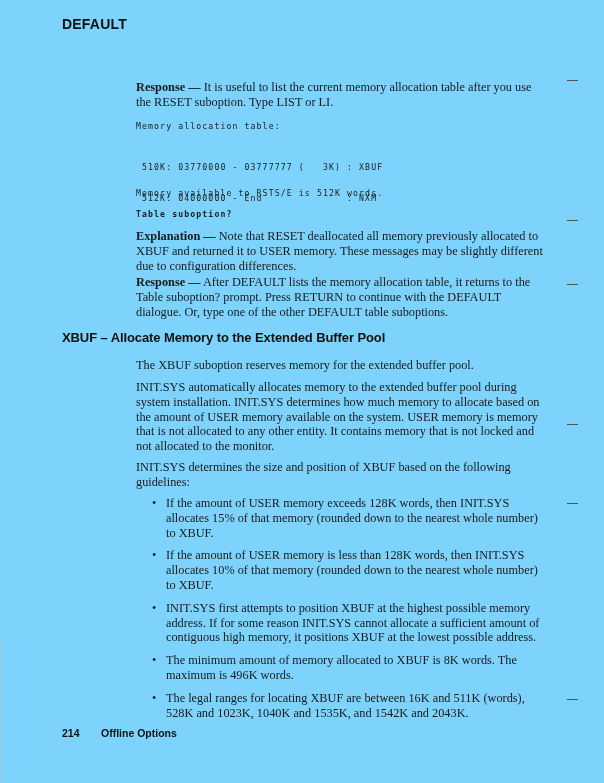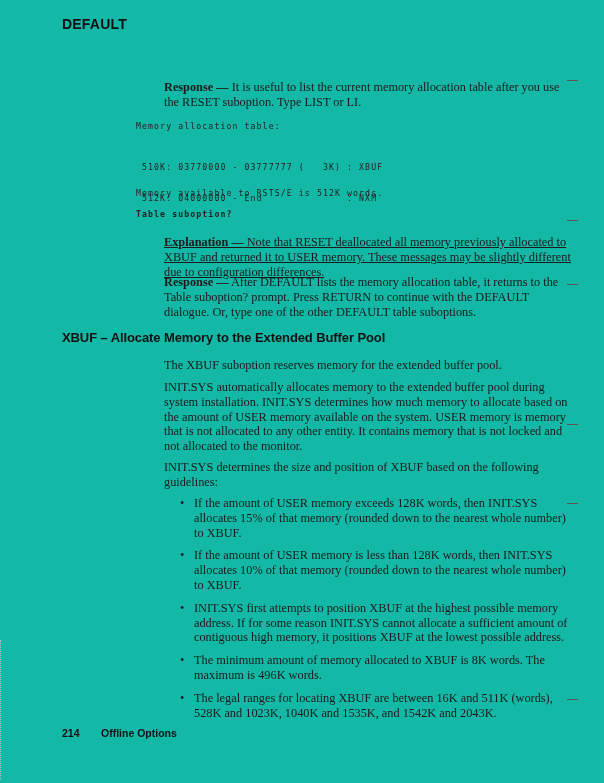--- a/index.html
+++ b/index.html
@@ -1,19 +1,19 @@
 <!DOCTYPE html>
 <html><head>
 <meta charset="utf-8">
 <style>
   html, body { margin: 0; padding: 0; background: #ffffff; }
   body { width: 604px; height: 783px; position: relative; overflow: hidden; color: #111; }
-  .page { position: absolute; left: 0; top: 0; width: 604px; height: 783px; background: #14b8a6; }
+  .page { position: absolute; left: 0; top: 0; width: 604px; height: 783px; background: #7dd3fc; }
   .running-head { position: absolute; left: 62px; top: 16px; font-family: "Liberation Sans", sans-serif; font-weight: bold; font-size: 14px; letter-spacing: 0.2px; color: #111; }
-  .body-col { position: absolute; left: 136px; width: 410px; font-family: "Liberation Serif", serif; font-size: 12.3px; line-height: 14.8px; color: #1a1a1a; margin-left: 28px; }
+  .body-col { position: absolute; left: 136px; width: 410px; font-family: "Liberation Serif", serif; font-size: 12.3px; line-height: 14.8px; color: #1a1a1a; }
   .body-col p { margin: 0; }
   .lbl { font-weight: bold; }
   .mono { position: absolute; left: 136px; font-family: "DejaVu Sans Mono", monospace; font-size: 8.2px; line-height: 10.2px; letter-spacing: 1.1px; white-space: pre; color: #222; }
   .section-head { position: absolute; left: 62px; top: 330px; font-family: "Liberation Sans", sans-serif; font-weight: bold; font-size: 13px; color: #111; letter-spacing: -0.1px; }
   ul.bullets { list-style: none; margin: 0; padding: 0; }
   ul.bullets li { position: relative; padding-left: 16px; margin: 0; }
   ul.bullets li .dot { position: absolute; left: 2px; top: 0; }
   .footer { position: absolute; top: 727px; font-family: "Liberation Sans", sans-serif; font-weight: bold; font-size: 10.5px; color: #111; }
   .change-bar { position: absolute; left: 567px; width: 11px; height: 1px; background: #555; }
   .edge-mark { position: absolute; left: 0; top: 640px; width: 2px; height: 140px; border-left: 1px dotted #bbb; }
@@ -30,21 +30,21 @@
   </div>
 
   <div class="mono" style="top:121px;">Memory allocation table:</div>
   <div class="mono" style="top:142px;">
     <div> 510K: 03770000 - 03777777 (   3K) : XBUF</div>
     <div> 512K: 04000000 - End              : NXM</div>
   </div>
   <div class="mono" style="top:188px;">Memory available to RSTS/E is 512K words.</div>
   <div class="mono" style="top:209px;font-weight:bold;">Table suboption?</div>
 
-  <div class="body-col" style="top:235px;text-decoration:underline;">
+  <div class="body-col" style="top:229px;">
     <p><span class="lbl">Explanation —</span><span> Note that RESET deallocated all memory previously allocated to XBUF and returned it to USER memory. These messages may be slightly different due to configuration differences.</span></p>
   </div>
 
   <div class="body-col" style="top:275px;">
     <p><span class="lbl">Response —</span><span> After DEFAULT lists the memory allocation table, it returns to the Table suboption? prompt. Press RETURN to continue with the DEFAULT dialogue. Or, type one of the other DEFAULT table suboptions.</span></p>
   </div>
 
   <div class="section-head">XBUF – Allocate Memory to the Extended Buffer Pool</div>
 
   <div class="body-col" style="top:358px;">The XBUF suboption reserves memory for the extended buffer pool.</div>

